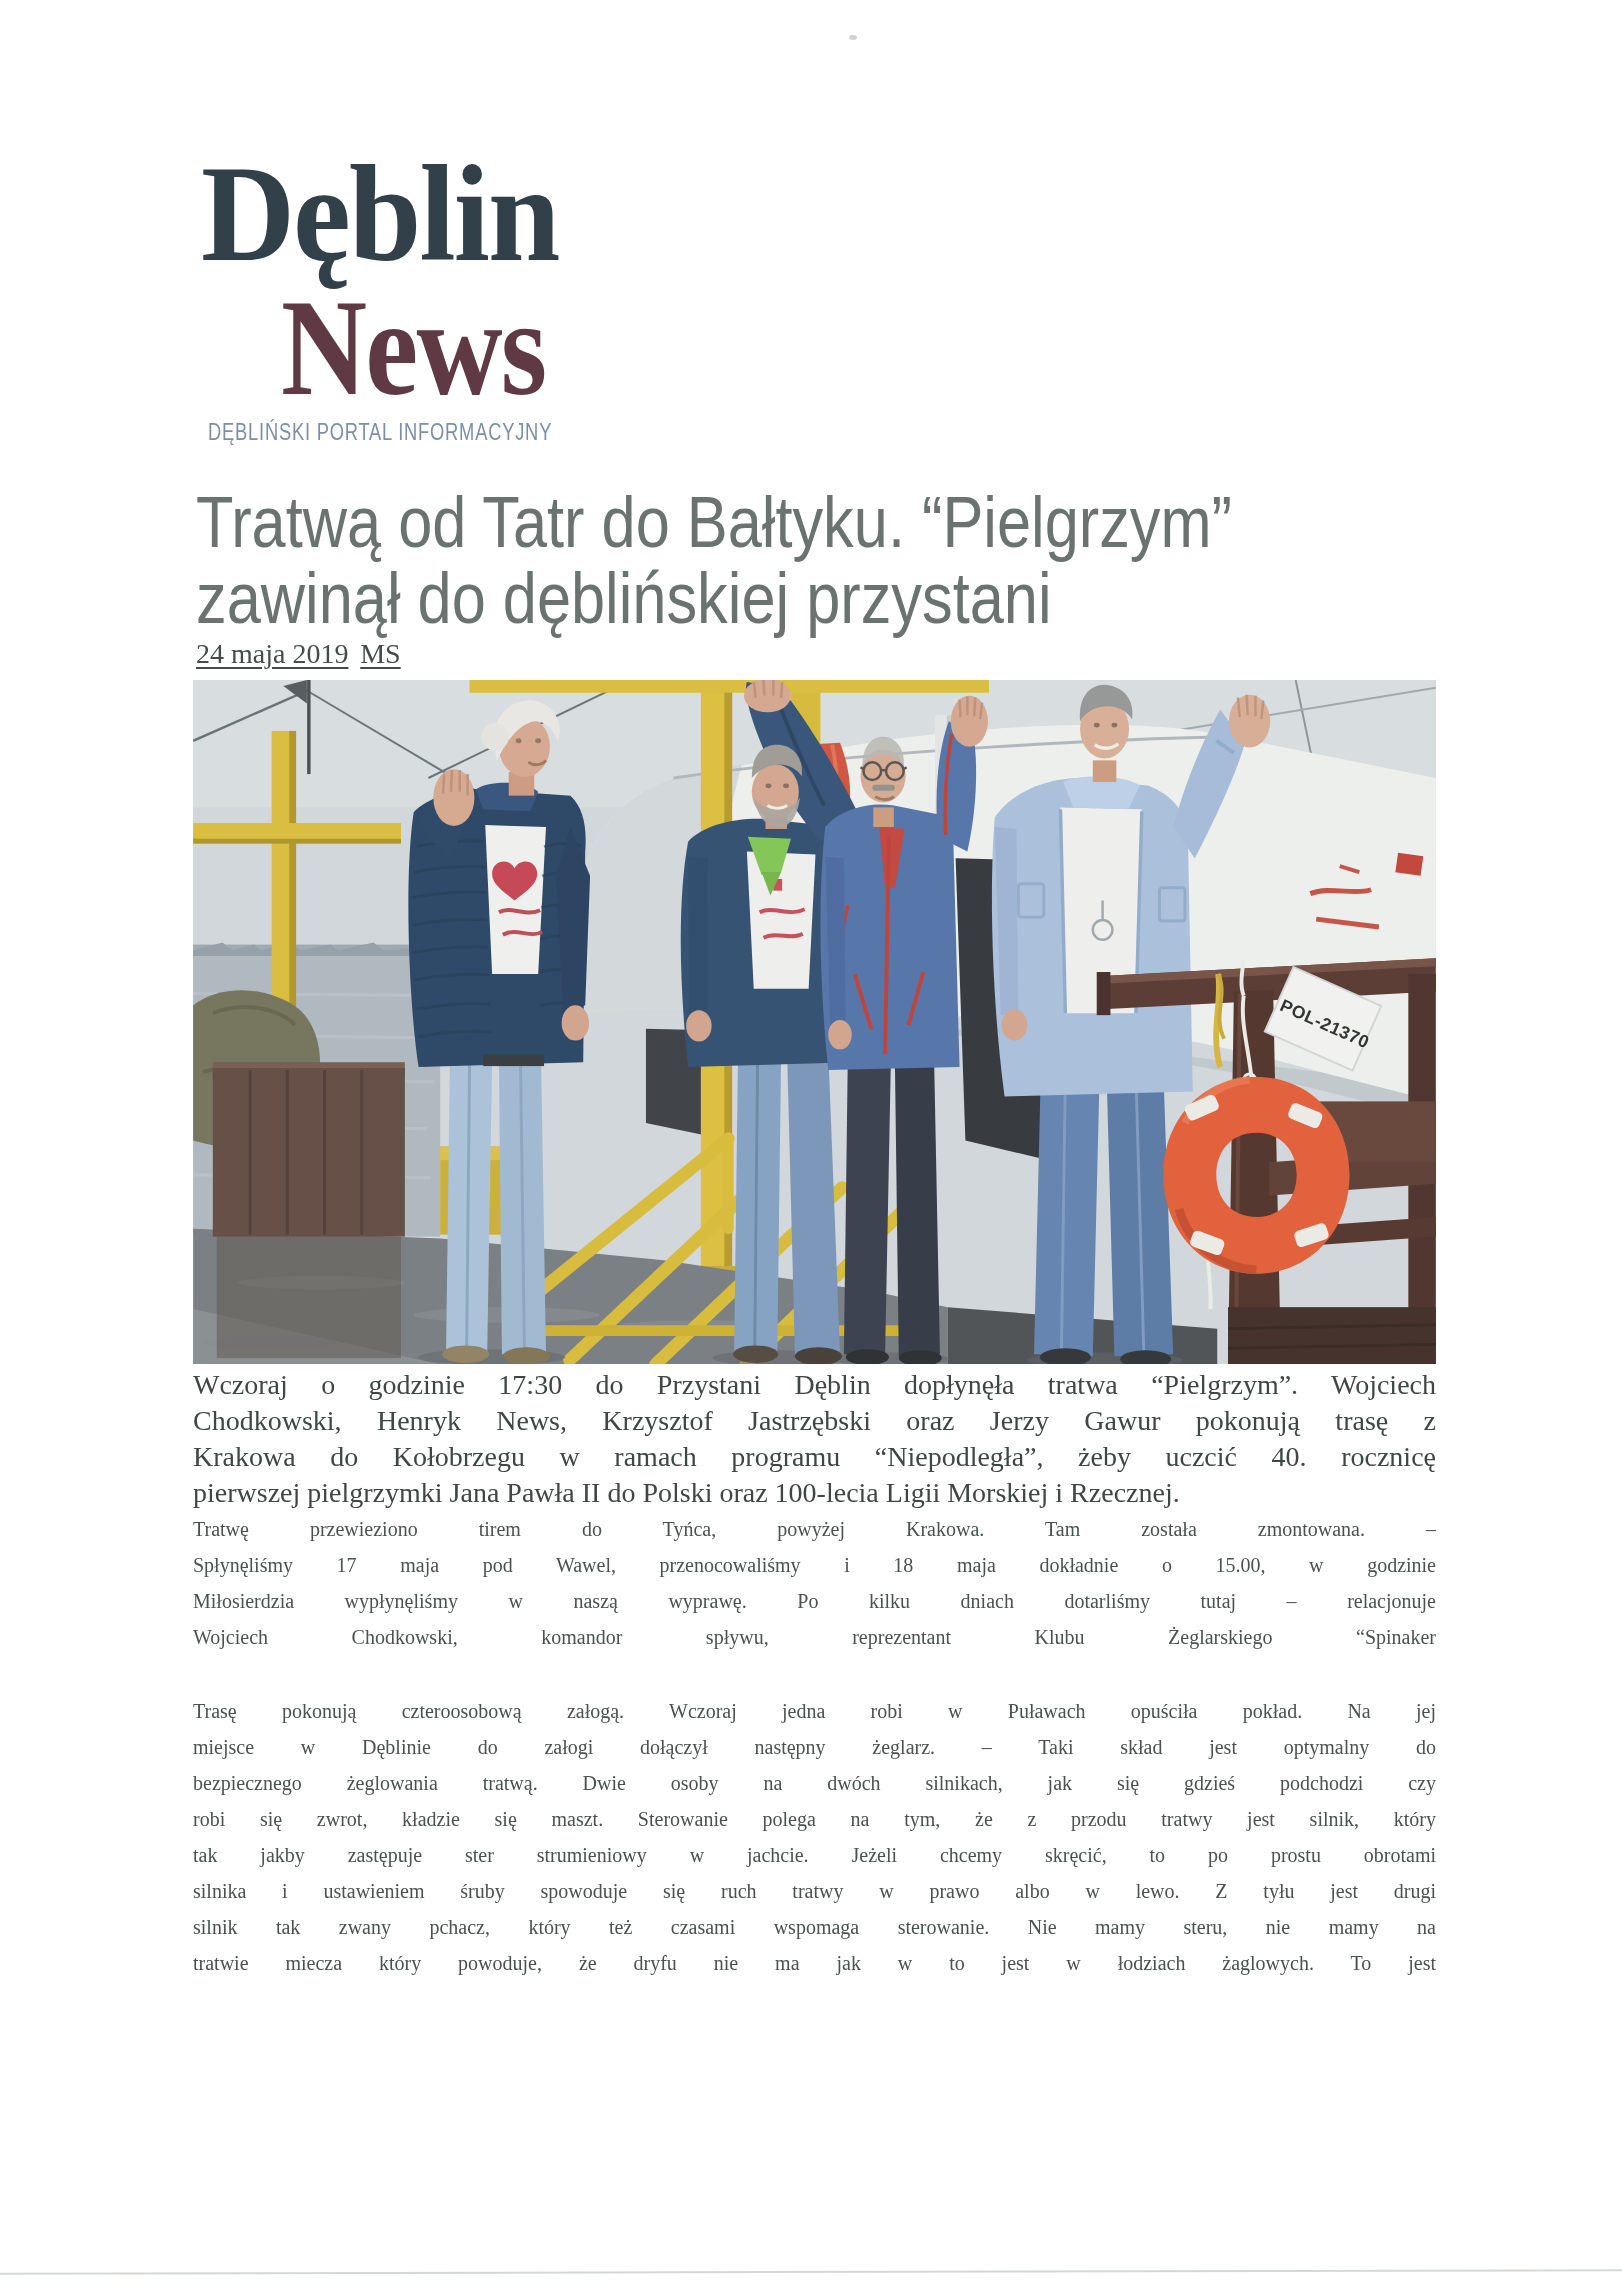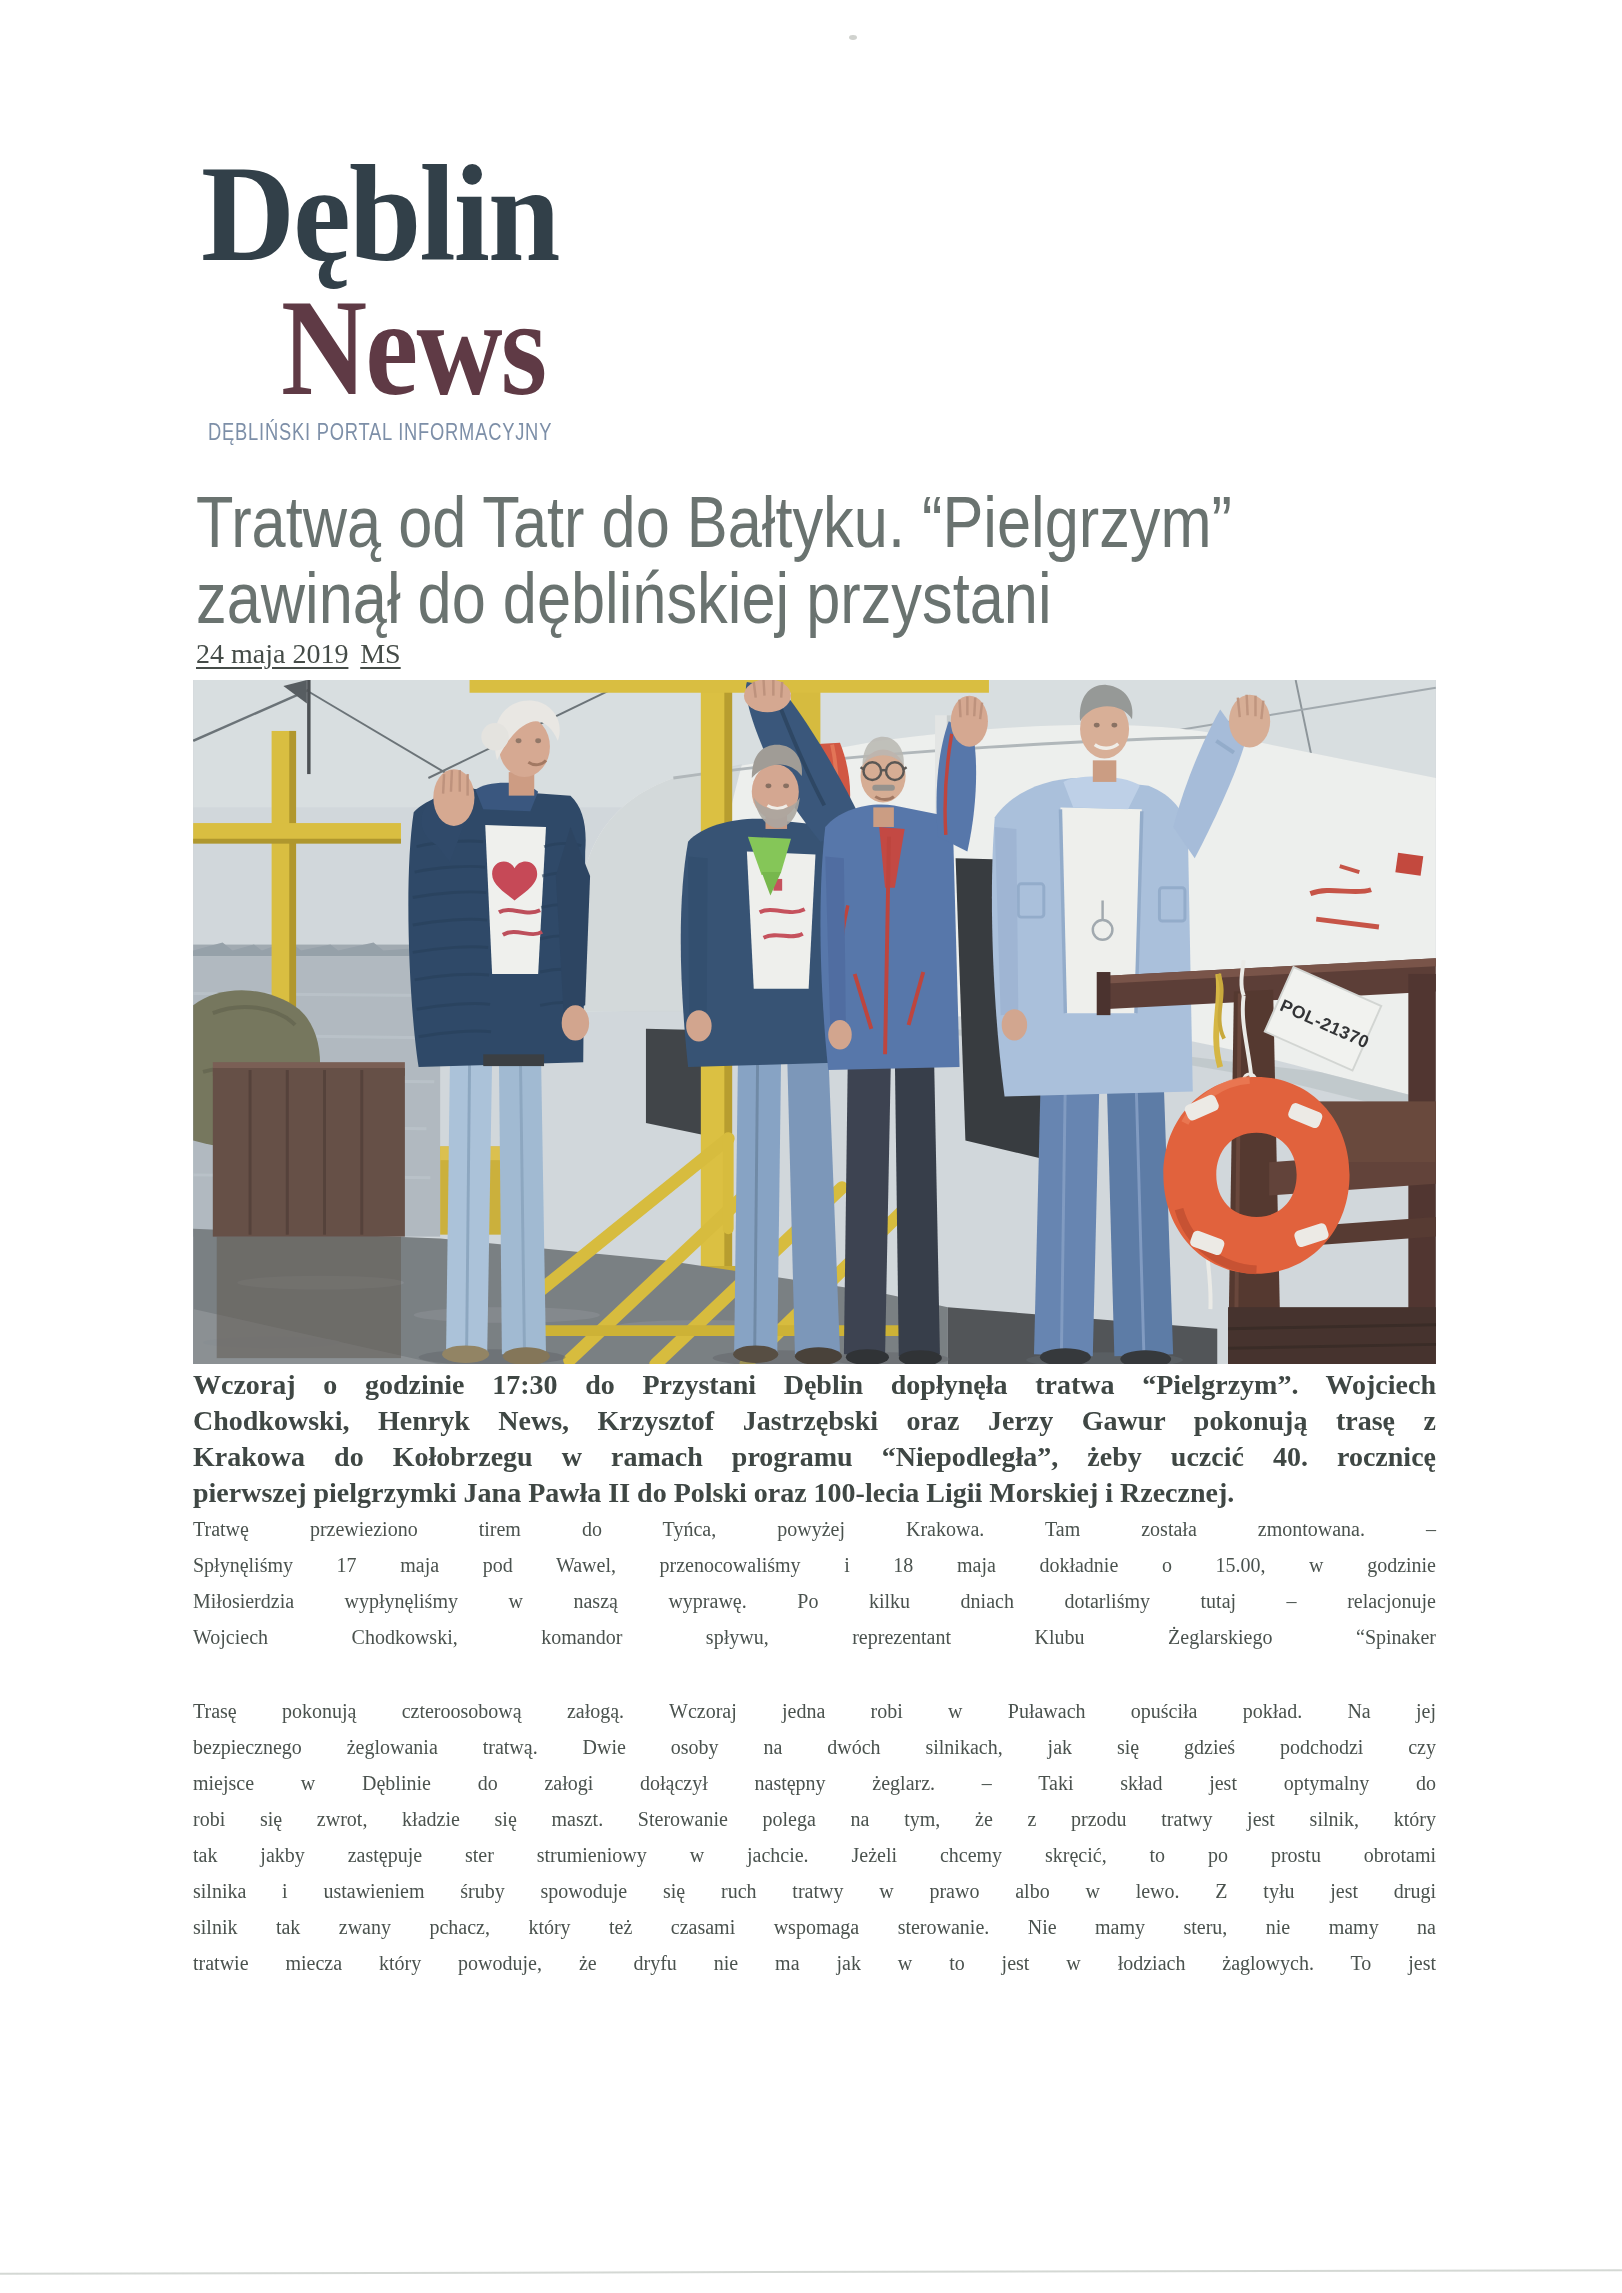--- a/index.html
+++ b/index.html
@@ -26,21 +26,21 @@
     color:var(--link-text,#454c48);}
   .dateline span{text-decoration:underline;text-underline-offset:3.9px;}
   .dateline .sep{display:inline-block;width:11.8px;}
 
   
   .photo{left:193px;top:680px;width:1243px;height:684px;background:#ced4d8;}
   .photo svg{display:block;width:1243px;height:684px;filter:blur(0.7px) contrast(.96) brightness(1.02);}
 
   
   .article-body{left:193px;top:1367px;width:1243px;color:var(--body-text,#4a524e);}
-  .lead{font-weight:bold;font-size:28px;line-height:36px;color:var(--lead-text,#3f4744);}
+  .lead{font-weight:normal;font-size:28px;line-height:36px;color:var(--lead-text,#3f4744);}
   .para{font-size:20px;line-height:36px;}
   .para2{margin-top:0;}
   .para3{margin-top:38px;}
   .tline{text-align:justify;text-align-last:justify;}
   .tlast{text-align-last:left;}
 
   
   .scan-line{left:0;top:2271px;width:1622px;height:2px;background:#c5cbc6;
     transform:rotate(-.12deg);opacity:.75;}
   .speck{left:849px;top:35px;width:7.8px;height:4.9px;background:#d0d2ce;border-radius:50%;}
@@ -391,22 +391,22 @@
       <div class="tline tlast">pierwszej pielgrzymki Jana Pawła II do Polski oraz 100-lecia Ligii Morskiej i Rzecznej.</div>
     </div>
   <div class="para para2">
       <div class="tline">Tratwę przewieziono tirem do Tyńca, powyżej Krakowa. Tam została zmontowana. –</div>
       <div class="tline">Spłynęliśmy 17 maja pod Wawel, przenocowaliśmy i 18 maja dokładnie o 15.00, w godzinie</div>
       <div class="tline">Miłosierdzia wypłynęliśmy w naszą wyprawę. Po kilku dniach dotarliśmy tutaj – relacjonuje</div>
       <div class="tline">Wojciech Chodkowski, komandor spływu, reprezentant Klubu Żeglarskiego “Spinaker</div>
     </div>
   <div class="para para3">
       <div class="tline">Trasę pokonują czteroosobową załogą. Wczoraj jedna robi w Puławach opuściła pokład. Na jej</div>
+      <div class="tline">miejsce w Dęblinie do załogi dołączył następny żeglarz. – Taki skład jest optymalny do</div>
       <div class="tline">bezpiecznego żeglowania tratwą. Dwie osoby na dwóch silnikach, jak się gdzieś podchodzi czy</div>
-      <div class="tline">miejsce w Dęblinie do załogi dołączył następny żeglarz. – Taki skład jest optymalny do</div>
       <div class="tline">robi się zwrot, kładzie się maszt. Sterowanie polega na tym, że z przodu tratwy jest silnik, który</div>
       <div class="tline">tak jakby zastępuje ster strumieniowy w jachcie. Jeżeli chcemy skręcić, to po prostu obrotami</div>
       <div class="tline">silnika i ustawieniem śruby spowoduje się ruch tratwy w prawo albo w lewo. Z tyłu jest drugi</div>
       <div class="tline">silnik tak zwany pchacz, który też czasami wspomaga sterowanie. Nie mamy steru, nie mamy na</div>
       <div class="tline">tratwie miecza który powoduje, że dryfu nie ma jak w to jest w łodziach żaglowych. To jest</div>
     </div>
 </div>
 
 <div class="abs speck"></div>
 <div class="abs scan-line"></div>

